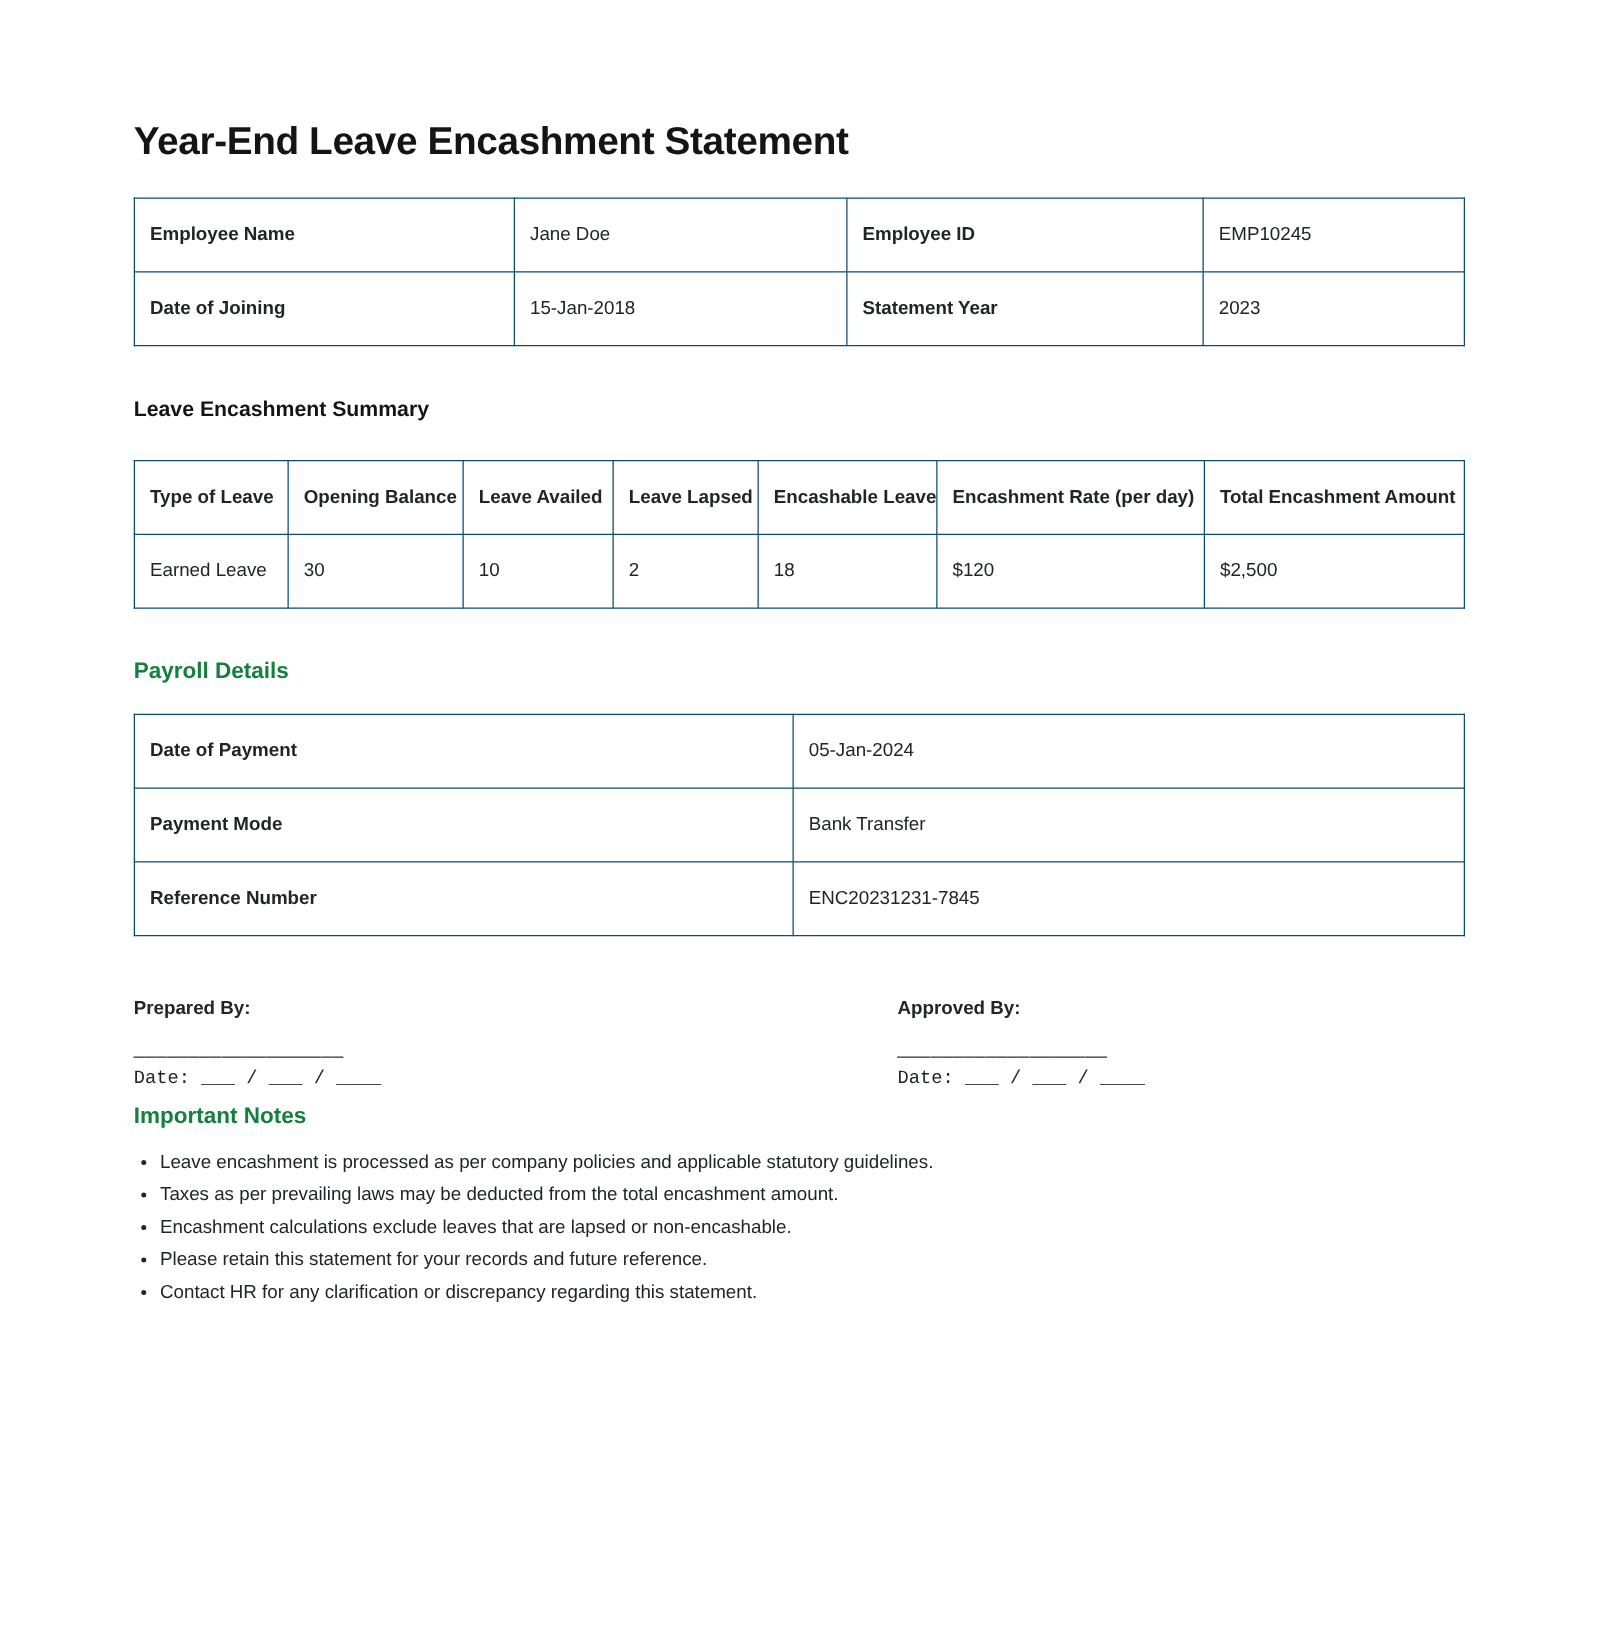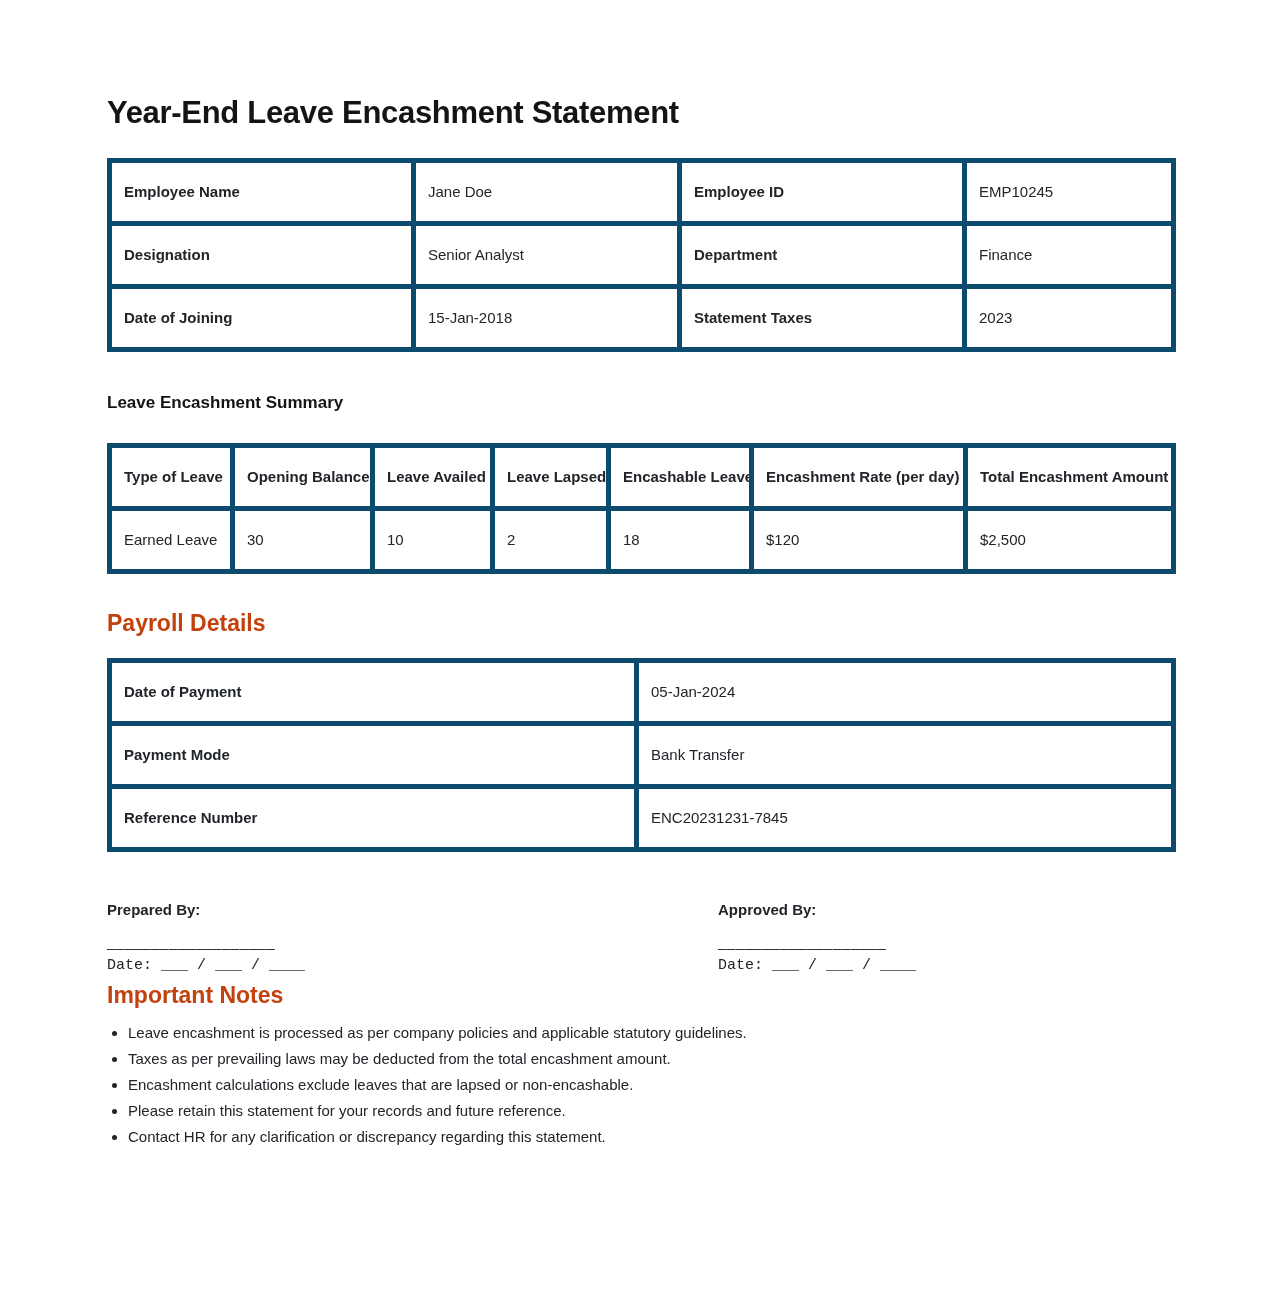--- a/index.html
+++ b/index.html
@@ -14,27 +14,27 @@
   h1.title {
     font-size:31px; line-height:38px; font-weight:700;
     color:#141414; letter-spacing:-0.3px;
     margin:0 0 26px 0;
   }
   h2.section {
     font-size:17px; line-height:30px; font-weight:700;
     color:#141414; margin:36px 0 25px 0;
   }
   h3.subsection {
-    font-size:23px; line-height:26px; font-weight:700;
-    color:#c2410c; margin:36px 0 22px 0;
+    font-size:18px; line-height:26px; font-weight:700;
+    color:#15803d; margin:36px 0 22px 0;
   }
 
   table { border-collapse:collapse; width:100%; table-layout:fixed; }
   th, td {
-    border:5px solid #0c4a6e;
+    border:1px solid #0c4a6e;
     padding:20px 12px;
     font-size:15px; line-height:18px;
     text-align:left; vertical-align:middle;
     font-weight:400; color:#212529;
     overflow:hidden; white-space:nowrap;
   }
   th, td.lbl { font-weight:700; }
 
   .signatures { display:flex; margin-top:48px;gap:24px; }
   .sig-left  { width:587px; }
@@ -62,29 +62,23 @@
         <col style="width:209px">
     </colgroup>
     <tbody>
       <tr>
         <td class="lbl">Employee Name</td>
         <td>Jane Doe</td>
         <td class="lbl">Employee ID</td>
         <td>EMP10245</td>
       </tr>
       <tr>
-        <td class="lbl">Designation</td>
-        <td>Senior Analyst</td>
-        <td class="lbl">Department</td>
-        <td>Finance</td>
-      </tr>
-      <tr>
         <td class="lbl">Date of Joining</td>
         <td>15-Jan-2018</td>
-        <td class="lbl">Statement Taxes</td>
+        <td class="lbl">Statement Year</td>
         <td>2023</td>
       </tr>
     </tbody>
   </table>
 
   <h2 class="section">Leave Encashment Summary</h2>
 
   <table class="summary-table">
     <colgroup>
       <col style="width:123px">

